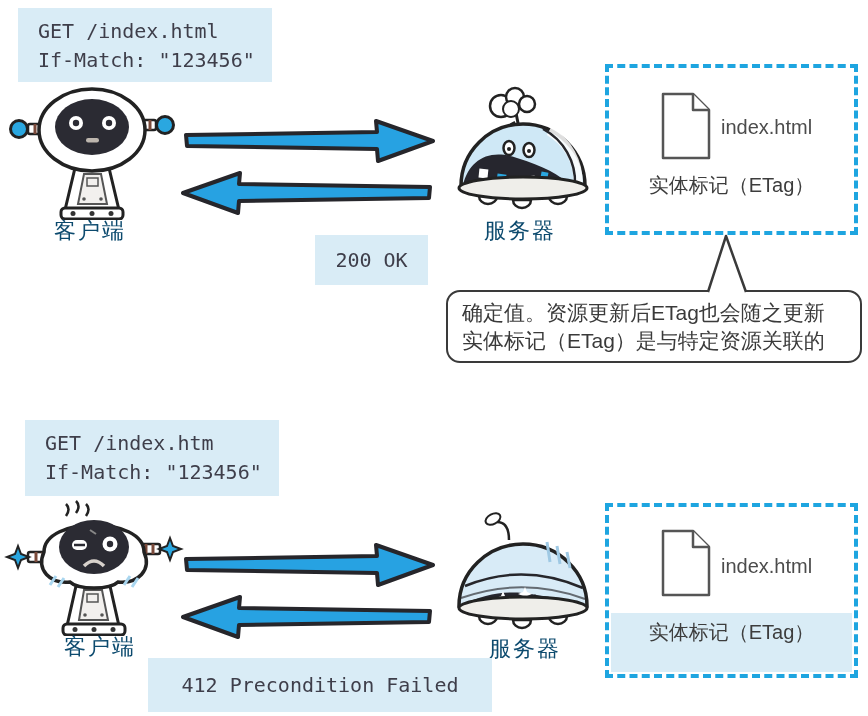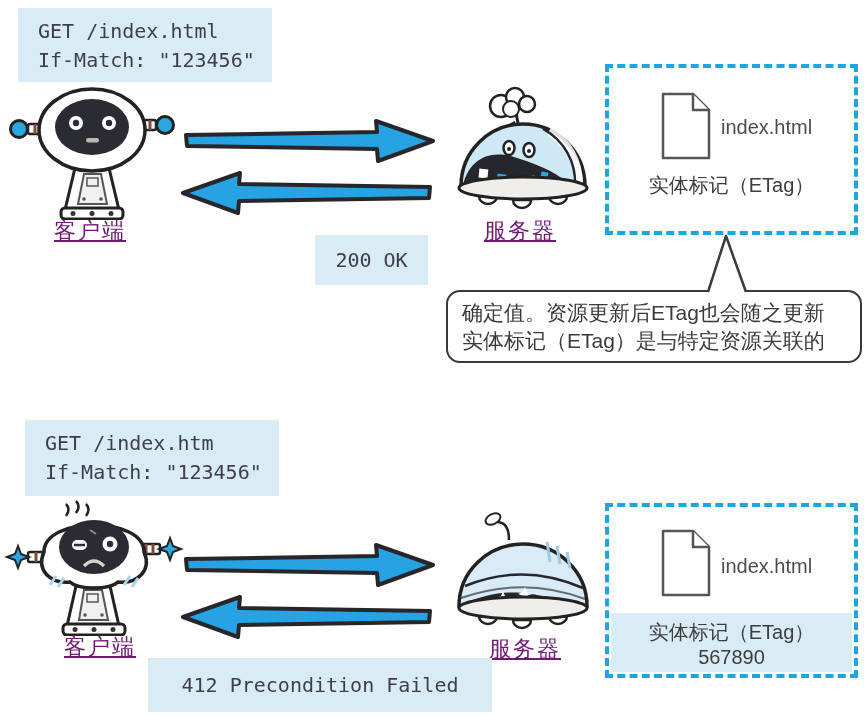--- a/index.html
+++ b/index.html
@@ -14,21 +14,21 @@
   .codebox {
     background:#d9ecf6; color:#3e3e4a;
     font-family:"DejaVu Sans Mono","Liberation Mono",monospace;
     font-size:20px; line-height:29px; padding:9px 0 0 20px;
   }
   .respbox {
     background:#d9ecf6; color:#3e3e4a;
     font-family:"DejaVu Sans Mono","Liberation Mono",monospace;
     font-size:20px; display:flex; align-items:center; justify-content:center;
   }
-  .role-label { font-size:22px; color:#701a75; text-align:center; letter-spacing:2px;text-decoration:underline; }
+  .role-label { font-size:22px; color:#0c4a6e; text-align:center; letter-spacing:2px; }
   .dashedbox {
     border:4px dashed #1ea5e0; background:#ffffff;
   }
   .filename { font-size:20px; color:#4c4c4c; }
   .etag-label, .etag-value { width:100%; text-align:center; font-size:20px; color:#3d3d3d; position:absolute; left:0; }
   .highlight { position:absolute; left:2px; right:2px; bottom:2px; background:#d9ecf6; }
   .callout {
     border:2px solid #3a3a3a; border-radius:14px; background:#fff;
     padding:7px 14px 0 14px; font-size:21px; line-height:28px; color:#3a3a3a;
     z-index:1;
@@ -191,18 +191,17 @@
   <div class="abs role-label" style="left:460px; top:634px; width:130px;">服务器</div>
 
   <div class="abs dashedbox" style="left:605px; top:503px; width:253px; height:175px;">
     <div class="highlight" style="top:106px;"></div>
     <svg class="abs" style="left:50px; top:20px;" width="54" height="72" viewBox="0 0 54 72">
       <path d="M4,4 L34,4 L50,20 L50,68 L4,68 Z" fill="#fff" stroke="#555" stroke-width="2.5" stroke-linejoin="round"></path>
       <path d="M34,4 L34,20 L50,20" fill="#fff" stroke="#555" stroke-width="2.5" stroke-linejoin="round"></path>
     </svg>
     <div class="abs filename" style="left:112px; top:48px;">index.html</div>
     <div class="etag-label" style="top:112px;">实体标记（ETag）</div>
-    <div class="etag-value" style="top:139px;">567890</div>
   </div>
 
   <div class="abs respbox" style="left:148px; top:658px; width:344px; height:54px;">412 Precondition Failed</div>
 
 </div>
 
 </body></html>

